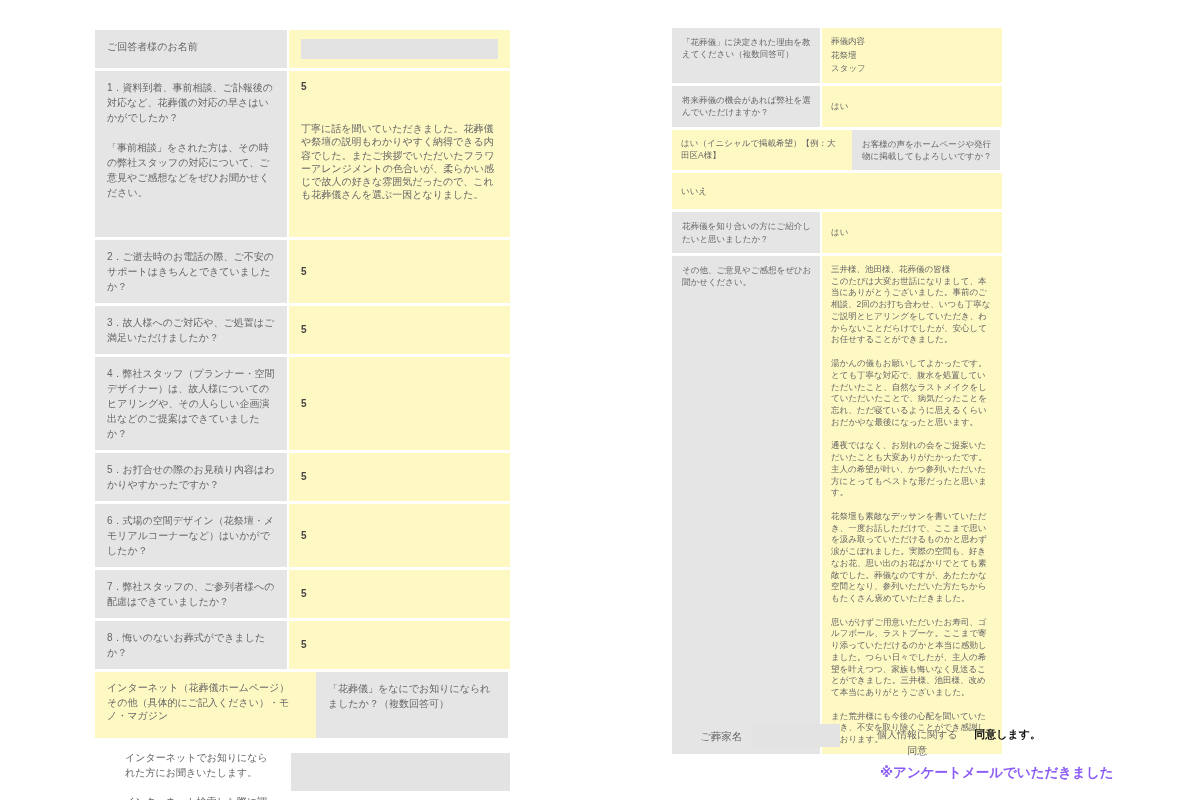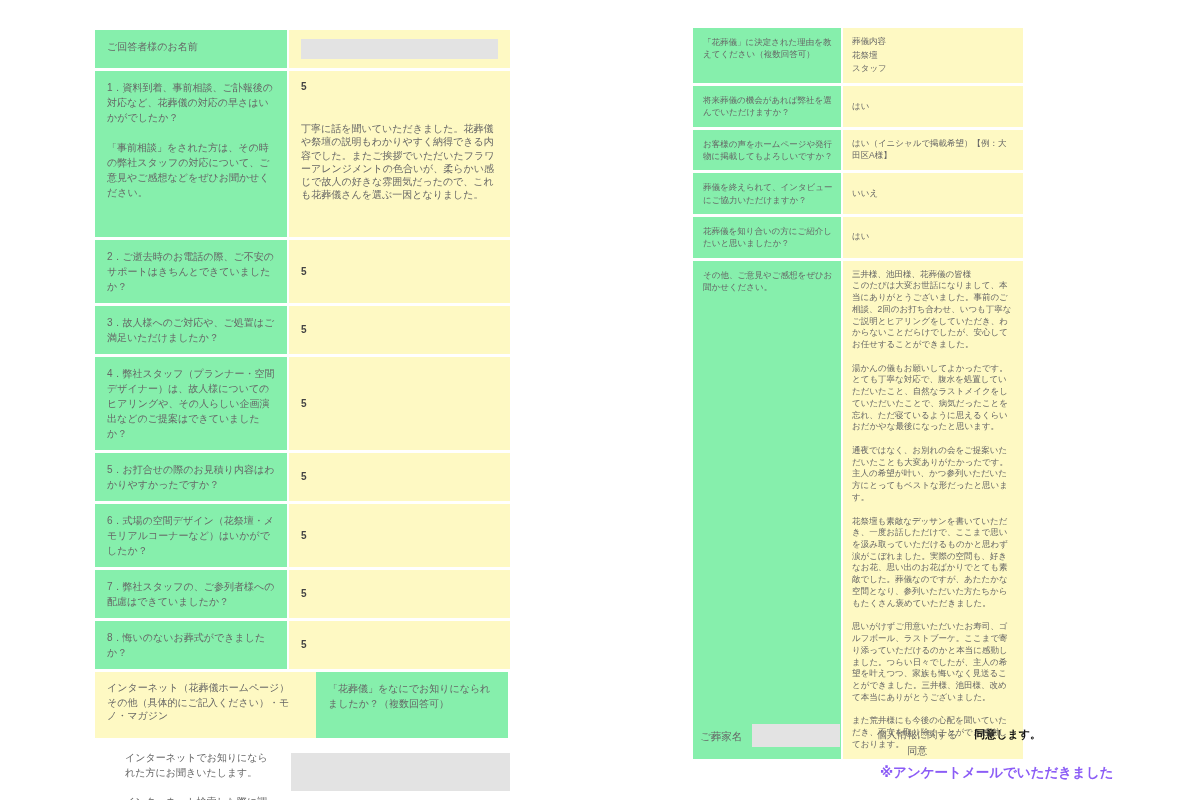--- a/index.html
+++ b/index.html
@@ -2,24 +2,24 @@
 <html><head>
 <meta charset="utf-8">
 <style>
   html,body{
     margin:0;padding:0;width:1200px;height:800px;overflow:hidden;background:#ffffff;
     font-family:"Liberation Sans","DejaVu Sans",sans-serif;
     -webkit-font-smoothing:antialiased;
   }
   .survey-table{position:absolute;}
   #left-table{left:95px;top:30px;width:415px;}
-  #right-table{left:693px;top:28px;width:330px;}
+  #right-table{left:672px;top:28px;width:330px;}
   .row{display:flex;margin-bottom:3px;}
   .cell{box-sizing:border-box;}
-  .qcell{background:#86efac;color:#666;padding:9px 12px;margin-right:2px;flex:0 0 auto;}
+  .qcell{background:#e5e5e5;color:#666;padding:9px 12px;margin-right:2px;flex:0 0 auto;}
   .acell{background:#fef9c3;color:#666;padding:9px 12px;flex:1 1 auto;}
   #left-table .qcell{width:192px;font-size:10px;line-height:1.5;}
   #left-table .acell{font-size:10px;line-height:1.32;}
   #right-table .qcell{width:148px;font-size:8.5px;line-height:1.45;padding:8px 8px 8px 10px;}
   #right-table .acell{width:180px;font-size:8.5px;line-height:1.38;padding:8px 9px;}
   .cell p{margin:0;white-space:pre-line;}
   .acell.center{display:flex;flex-direction:column;justify-content:center;}
   .score{font-weight:700;color:#444;}
   .row.sub .qcell{background:#ffffff;padding-left:30px;}
   .row.sub .acell{background:#ffffff;padding:8px 0 0 2px;}
@@ -141,31 +141,28 @@
     </div>
     <div class="row" style="min-height: 36px;">
       <div class="cell qcell">
         <p>将来葬儀の機会があれば弊社を選んでいただけますか？</p>
       </div>
       <div class="cell acell center">
         <p>はい</p>
       </div>
     </div>
     <div class="row" style="min-height: 40px;">
+      <div class="cell acell">
+        <p>はい（イニシャルで掲載希望）【例：大田区A様】</p>
+      </div>
       <div class="cell qcell">
         <p>お客様の声をホームページや発行物に掲載してもよろしいですか？</p>
       </div>
-      <div class="cell acell">
-        <p>はい（イニシャルで掲載希望）【例：大田区A様】</p>
-      </div>
     </div>
     <div class="row" style="min-height: 36px;">
-      <div class="cell qcell">
-        <p>葬儀を終えられて、インタビューにご協力いただけますか？</p>
-      </div>
       <div class="cell acell center">
         <p>いいえ</p>
       </div>
     </div>
     <div class="row" style="min-height: 32px;">
       <div class="cell qcell">
         <p>花葬儀を知り合いの方にご紹介したいと思いましたか？</p>
       </div>
       <div class="cell acell center">
         <p>はい</p>

